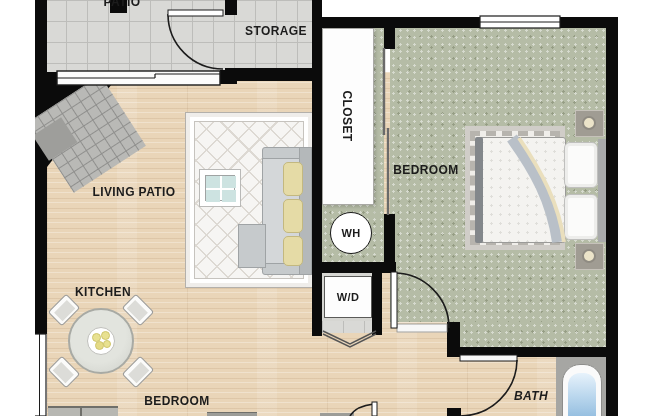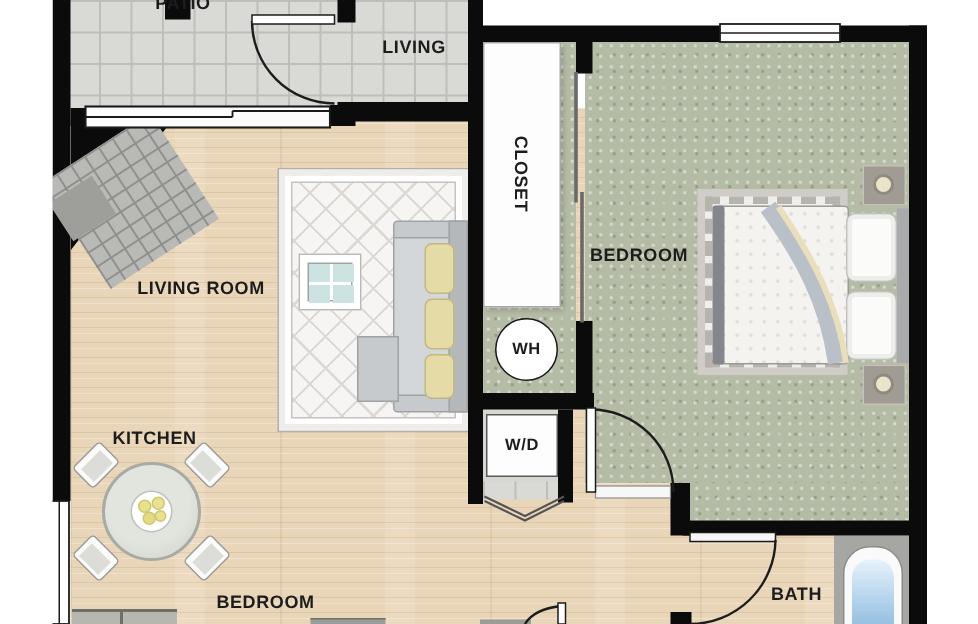--- a/index.html
+++ b/index.html
@@ -210,23 +210,23 @@
     <path d="M480,22 H560" stroke="#1c1c1c" stroke-width="1"></path>
 
     <rect x="33" y="334" width="13" height="82" fill="#fff" stroke="#1c1c1c" stroke-width="1.2"></rect>
     <path d="M39.5,334 V416" stroke="#1c1c1c" stroke-width="1"></path>
 
     <path d="M512,138 C535,170 552,200 558,242" fill="none" stroke="#b9c0c8" stroke-width="12"></path>
     <path d="M519,138 C542,172 559,204 564,242" fill="none" stroke="#eadfbd" stroke-width="4"></path>
   </svg>
 
   <div class="lbl" style="left:122px;top:2px;">PATIO</div>
-  <div class="lbl" style="left:276px;top:31px;">LIVING</div>
+  <div class="lbl" style="left:276px;top:31px;">STORAGE</div>
   <div class="lbl vert" style="left:347px;top:116px;">CLOSET</div>
   <div class="lbl" style="left:426px;top:170px;">BEDROOM</div>
-  <div class="lbl" style="left:134px;top:192px;">LIVING ROOM</div>
+  <div class="lbl" style="left:134px;top:192px;">LIVING PATIO</div>
   <div class="lbl" style="left:103px;top:292px;">KITCHEN</div>
   <div class="lbl" style="left:177px;top:401px;">BEDROOM</div>
-  <div class="lbl" style="left:531px;top:396px;">BATH</div>
+  <div class="lbl" style="left:531px;top:396px;font-style:italic;">BATH</div>
 
   <div class="margin" style="left:0;top:0;width:35px;height:416px;"></div>
   <div class="margin" style="left:618px;top:0;width:34px;height:416px;"></div>
 </div>
 
 </body></html>

